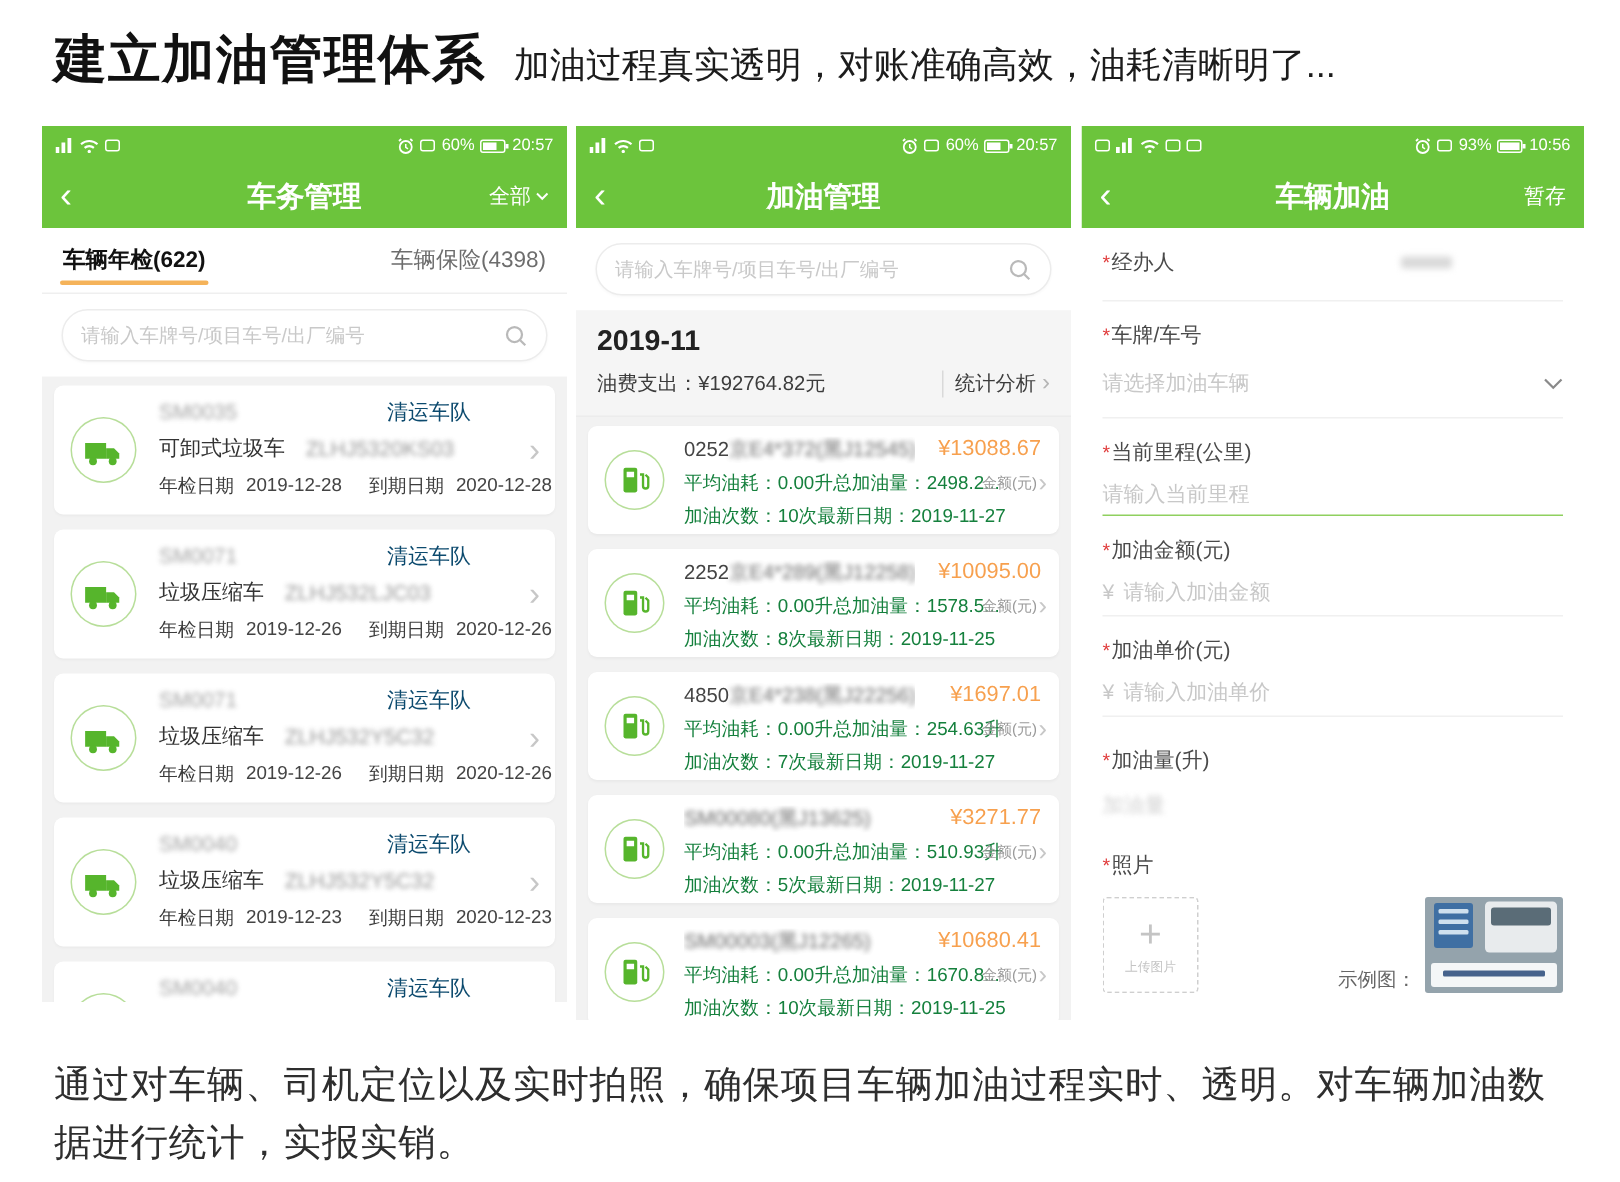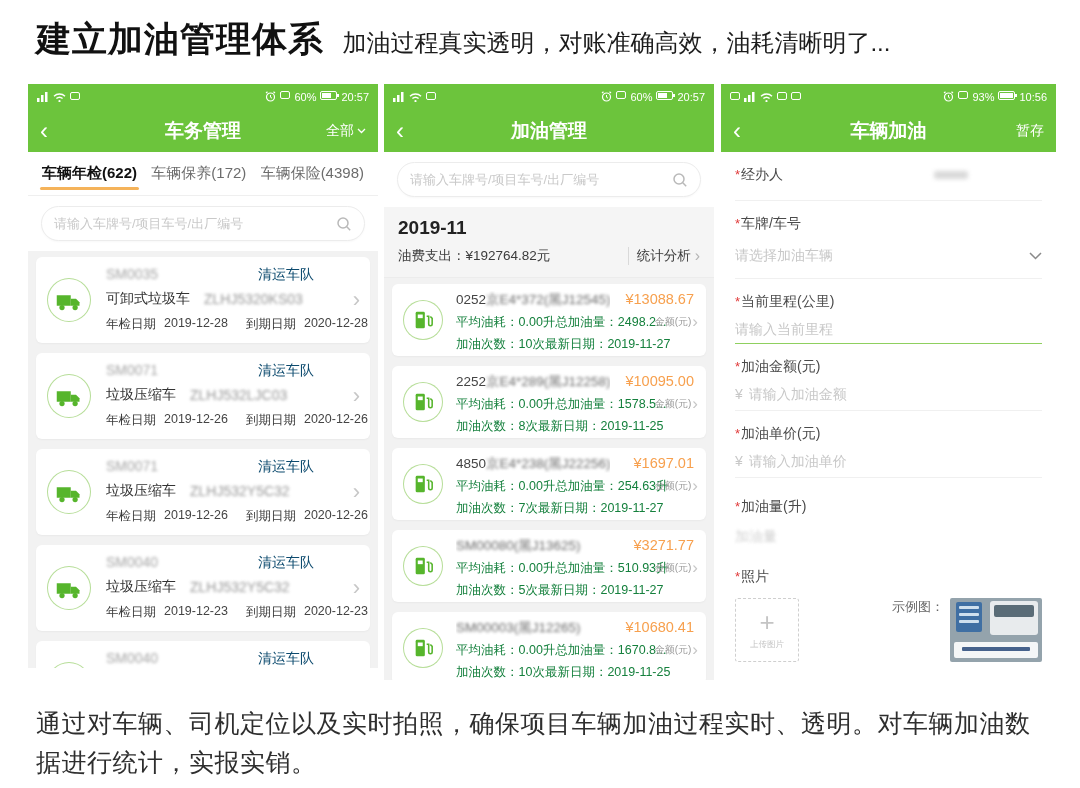--- a/index.html
+++ b/index.html
@@ -18,21 +18,21 @@
   .hdr h1{display:inline-block;font-size:35px;font-weight:900;color:#111;letter-spacing:1px}
   .hdr .sub{display:inline-block;margin-left:14px;font-size:24px;color:#1c1c1c;font-weight:500}
 
   
   .phone{position:absolute;top:84px;background:#f2f2f2;overflow:hidden;font-size:13px;color:var(--txt)}
   #phone1{left:28px;width:350px;height:584px}
   #phone2{left:384px;width:330px;height:596px}
   #phone3{left:721px;width:335px;height:580px;background:#fff}
 
   .sbar{height:26px;background:var(--green);color:#fff;display:flex;align-items:center;justify-content:space-between;padding:0 9px;font-size:11px}
-  .sbar .grp{display:flex;gap:4px}
+  .sbar .grp{display:flex;align-items:center;gap:4px}
   .nav{height:42px;background:var(--green);color:#fff;position:relative;display:flex;align-items:center;justify-content:center}
   .nav .ttl{font-size:19px;font-weight:600}
   .back{position:absolute;left:12px;top:50%;transform:translateY(-50%);font-size:24px;line-height:1;font-weight:300}
   .nav .rgt{position:absolute;right:12px;top:50%;transform:translateY(-50%);font-size:14px;display:flex;align-items:center;gap:3px}
 
   
   .bat{display:inline-block;width:17px;height:9px;border:1px solid #fff;border-radius:2px;position:relative}
   .bat i{position:absolute;left:1px;top:1px;bottom:1px;width:60%;background:#fff}
   .bat:after{content:"";position:absolute;right:-3px;top:2px;width:2px;height:3px;background:#fff}
   .chip{display:inline-block;width:10px;height:8px;border:1px solid #fff;border-radius:2px}
@@ -92,21 +92,21 @@
   .fph input::placeholder{color:#c8c8c8}
   .divider{height:1px;background:#f0f0f0}
   .gline{height:1px;background:#8fd05f}
   .smudge{display:inline-block;width:34px;height:8px;background:#d9d9d9;border-radius:2px;filter:blur(2px);margin-left:150px}
   .selrow{display:flex;align-items:center}
   .selrow .ph{flex:1;font-size:14px;color:#c8c8c8}
   .uploadrow{display:flex;align-items:flex-start}
   .upbox{width:64px;height:64px;border:1px dashed #cfcfcf;border-radius:3px;display:flex;flex-direction:column;align-items:center;justify-content:center;color:#c4c4c4}
   .upbox .plus{font-size:26px;line-height:1;font-weight:300}
   .upbox .uptxt{font-size:8.5px;margin-top:4px;filter:blur(.4px)}
-  .samplewrap{margin-left:auto;display:flex;align-items:flex-start;gap:6px}
+  .samplewrap{margin-left:auto;display:flex;align-items:flex-end;gap:6px}
   .samplelabel{font-size:13px;color:#666}
   .samplephoto{width:92px;height:64px;background:#94a3ac;position:relative;overflow:hidden;border-radius:2px}
   .samplephoto .sign{position:absolute;left:6px;top:4px;width:26px;height:30px;background:#3f6fa3;border-radius:2px}
   .samplephoto .sign i{display:block;height:3px;background:#cfe0ee;margin:4px 3px 0;border-radius:1px}
   .samplephoto .cab{position:absolute;right:4px;top:3px;width:48px;height:34px;background:#e8ebed;border-radius:3px}
   .samplephoto .cab i{display:block;height:12px;background:#5a6c77;margin:4px 4px 0;border-radius:2px}
   .samplephoto .plate{position:absolute;left:4px;bottom:4px;right:4px;height:16px;background:#f4f6f7;border-radius:2px}
   .samplephoto .plate i{display:block;height:4px;background:#46628c;margin:5px 8px 0;border-radius:1px}
 
   
@@ -158,21 +158,20 @@
       <span class="ttl">车务管理</span>
       <span class="rgt">
         <span>全部</span>
         <svg width="9" height="6" viewBox="0 0 9 6">
             <path d="M1 1l3.5 3.5L8 1" stroke="#fff" stroke-width="1.3" fill="none"></path>
           </svg>
       </span>
     </div>
     <div class="tabs">
       <span class="tab active">车辆年检(622)</span>
-      <span class="tab">车辆保养(172)</span>
       <span class="tab">车辆保险(4398)</span>
     </div>
     <div class="searchwrap">
       <div class="pill">
         <input type="text" readonly="" placeholder="请输入车牌号/项目车号/出厂编号" style="">
         <svg width="16" height="16" viewBox="0 0 16 16">
             <circle cx="7" cy="7" r="5" fill="none" stroke="#b9b9b9" stroke-width="1.5"></circle>
             <path d="M10.8 10.8l3.4 3.4" stroke="#b9b9b9" stroke-width="1.5"></path>
           </svg>
       </div>

